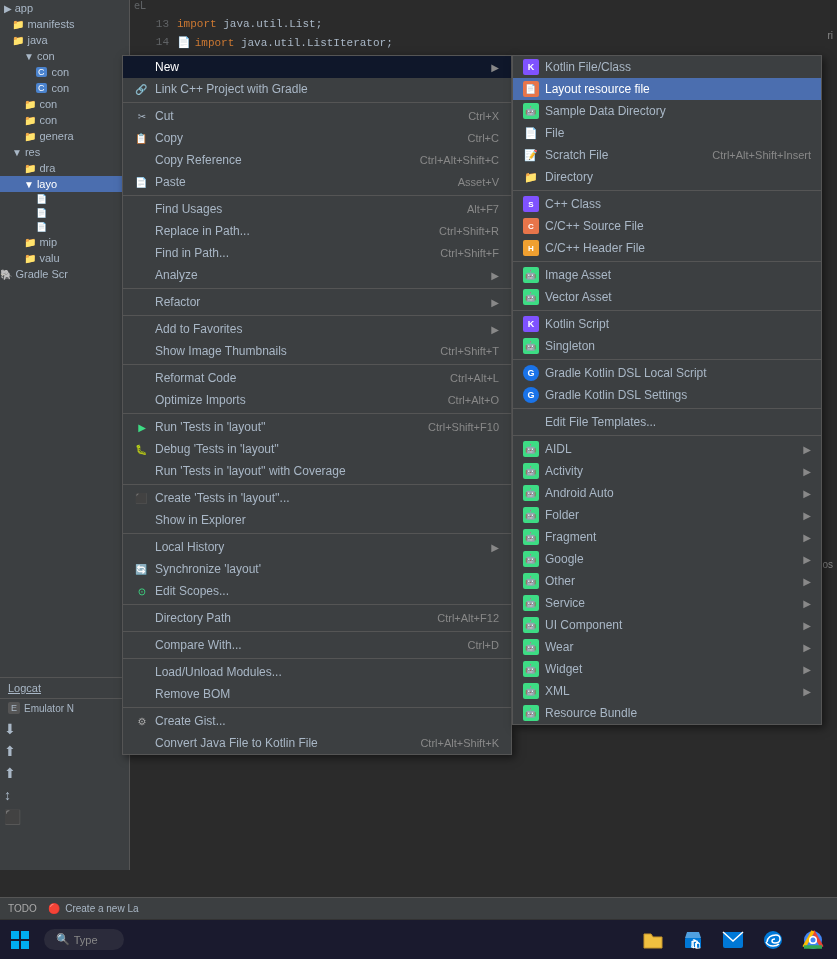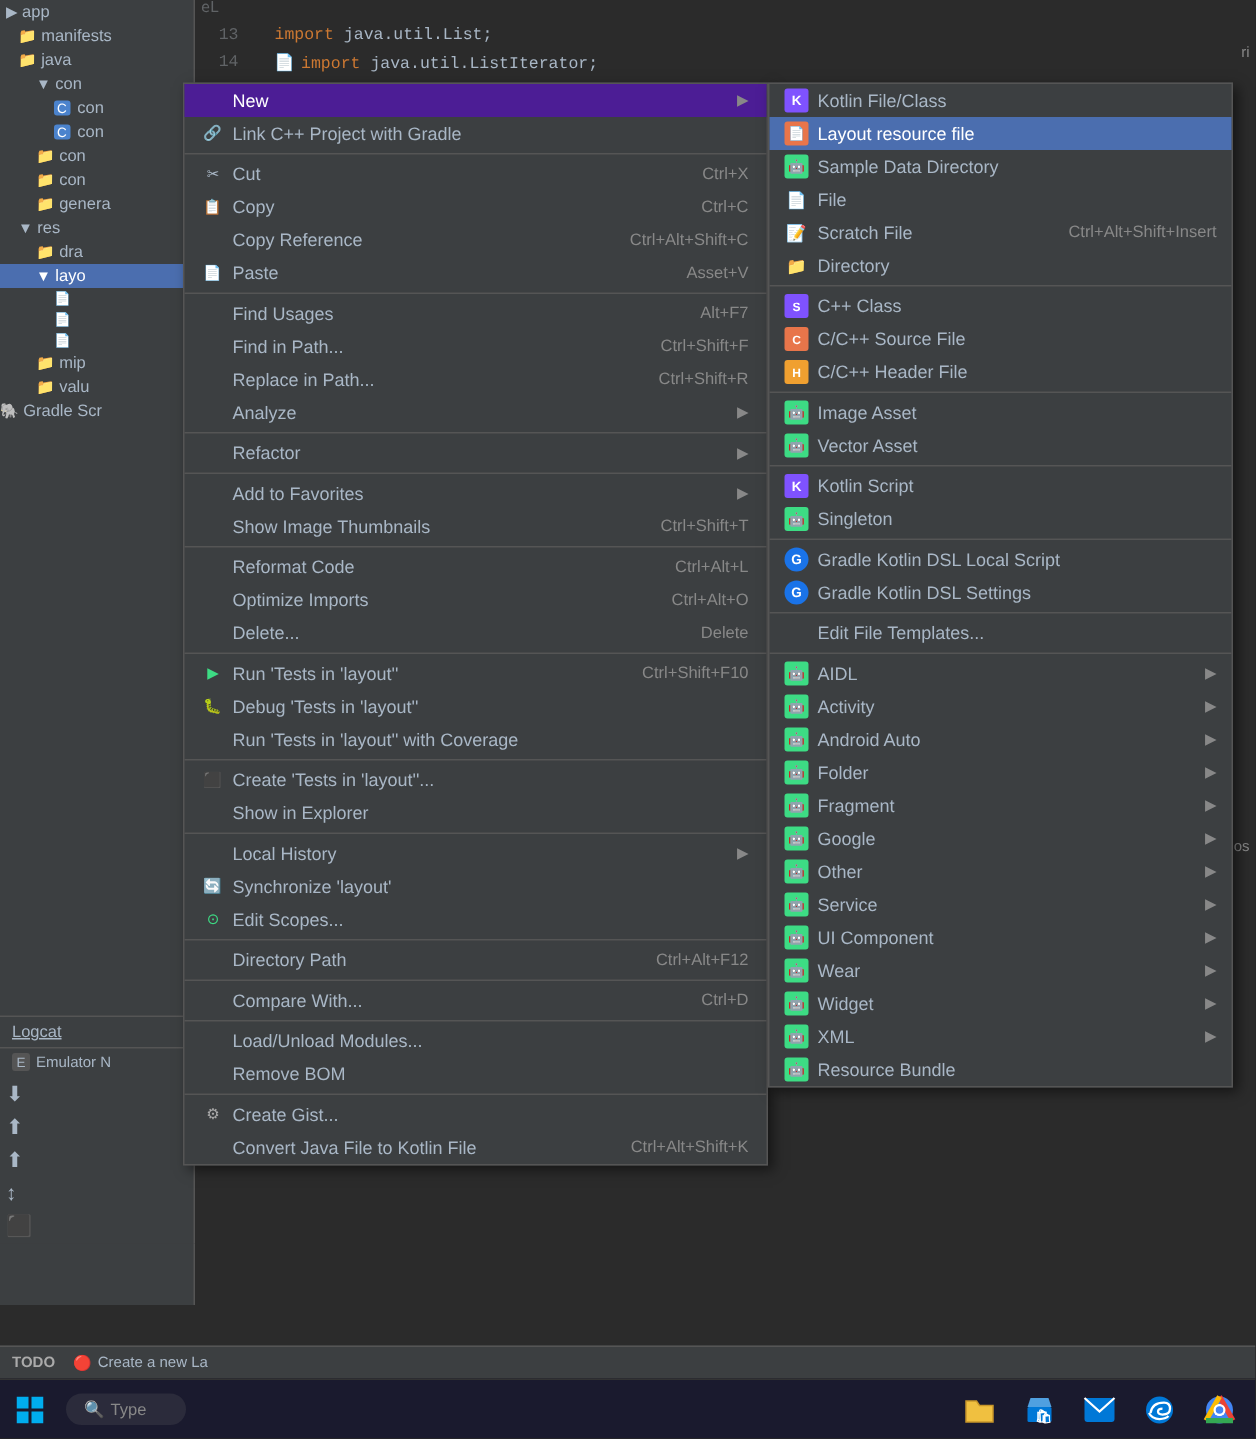--- a/index.html
+++ b/index.html
@@ -52,22 +52,21 @@
       top: 0; left: 130px;
       width: 707px;
       height: 870px;
       background: #2b2b2b;
     }
 
     .code-line {
       display: flex;
       align-items: center;
       height: 18px;
-      padding-left: 4px;
-      gap: 16px;
+      padding-left: 14px;
     }
 
     .line-num {
       color: #606366;
       width: 25px;
       text-align: right;
       margin-right: 8px;
       font-size: 11px;
       font-family: 'Courier New', monospace;
     }
@@ -94,21 +93,21 @@
       display: flex;
       align-items: center;
       justify-content: space-between;
       padding: 3px 12px;
       color: #a9b7c6;
       cursor: pointer;
       min-height: 22px;
     }
 
     .menu-item.active-new {
-      background: #4c1d95;
+      background: #0f172a;
       color: #fff;
     }
 
     .menu-item-left {
       display: flex;
       align-items: center;
       gap: 6px;
     }
 
     .menu-item-icon {
@@ -395,34 +394,34 @@
   <div class="menu-item">
     <div class="menu-item-left">
       <span class="menu-item-icon"></span>
       <span>Find Usages</span>
     </div>
     <span class="menu-shortcut">Alt+F7</span>
   </div>
   <div class="menu-item">
     <div class="menu-item-left">
       <span class="menu-item-icon"></span>
+      <span>Replace in Path...</span>
+    </div>
+    <span class="menu-shortcut">Ctrl+Shift+R</span>
+  </div>
+  <div class="menu-item">
+    <div class="menu-item-left">
+      <span class="menu-item-icon"></span>
       <span>Find in Path...</span>
     </div>
     <span class="menu-shortcut">Ctrl+Shift+F</span>
   </div>
   <div class="menu-item">
     <div class="menu-item-left">
       <span class="menu-item-icon"></span>
-      <span>Replace in Path...</span>
-    </div>
-    <span class="menu-shortcut">Ctrl+Shift+R</span>
-  </div>
-  <div class="menu-item">
-    <div class="menu-item-left">
-      <span class="menu-item-icon"></span>
       <span>Analyze</span>
     </div>
     <span class="menu-arrow">▶</span>
   </div>
   <div class="menu-separator"></div>
   <div class="menu-item">
     <div class="menu-item-left">
       <span class="menu-item-icon"></span>
       <span>Refactor</span>
     </div>
@@ -450,27 +449,20 @@
       <span>Reformat Code</span>
     </div>
     <span class="menu-shortcut">Ctrl+Alt+L</span>
   </div>
   <div class="menu-item">
     <div class="menu-item-left">
       <span class="menu-item-icon"></span>
       <span>Optimize Imports</span>
     </div>
     <span class="menu-shortcut">Ctrl+Alt+O</span>
-  </div>
-  <div class="menu-item">
-    <div class="menu-item-left">
-      <span class="menu-item-icon"></span>
-      <span>Delete...</span>
-    </div>
-    <span class="menu-shortcut">Delete</span>
   </div>
   <div class="menu-separator"></div>
   <div class="menu-item">
     <div class="menu-item-left">
       <span class="menu-item-icon" style="color:#3ddc84;">▶</span>
       <span>Run 'Tests in 'layout''</span>
     </div>
     <span class="menu-shortcut">Ctrl+Shift+F10</span>
   </div>
   <div class="menu-item">
@@ -800,21 +792,21 @@
   <div style="padding:4px 4px; display:flex; flex-direction:column; gap:6px;">
     <div style="color:#a9b7c6; font-size:14px; cursor:pointer;">⬇</div>
     <div style="color:#a9b7c6; font-size:14px; cursor:pointer;">⬆</div>
     <div style="color:#a9b7c6; font-size:14px; cursor:pointer;">⬆</div>
     <div style="color:#a9b7c6; font-size:14px; cursor:pointer;">↕</div>
     <div style="color:#a9b7c6; font-size:14px; cursor:pointer;">⬛</div>
   </div>
 </div>
 
 <div style="position:absolute; bottom:40px; left:0; width:837px; height:22px; background:#3c3f41; border-top:1px solid #555; display:flex; align-items:center; padding:0 8px;">
-  <span style="color:#aaa; font-size:10px; margin-right:12px;font-weight:bold;">TODO</span>
+  <span style="color:#aaa; font-size:10px; margin-right:12px;">TODO</span>
   <span style="color:#3ddc84; font-size:10px;">🔴</span>
   <span style="color:#a9b7c6; font-size:10px; margin-left:4px;">Create a new La</span>
 </div>
 
 <div class="taskbar">
 
   <div class="taskbar-start">
     <svg width="18" height="18" viewBox="0 0 18 18">
       <rect x="0" y="0" width="8" height="8" fill="#00adef"></rect>
       <rect x="10" y="0" width="8" height="8" fill="#00adef"></rect>

